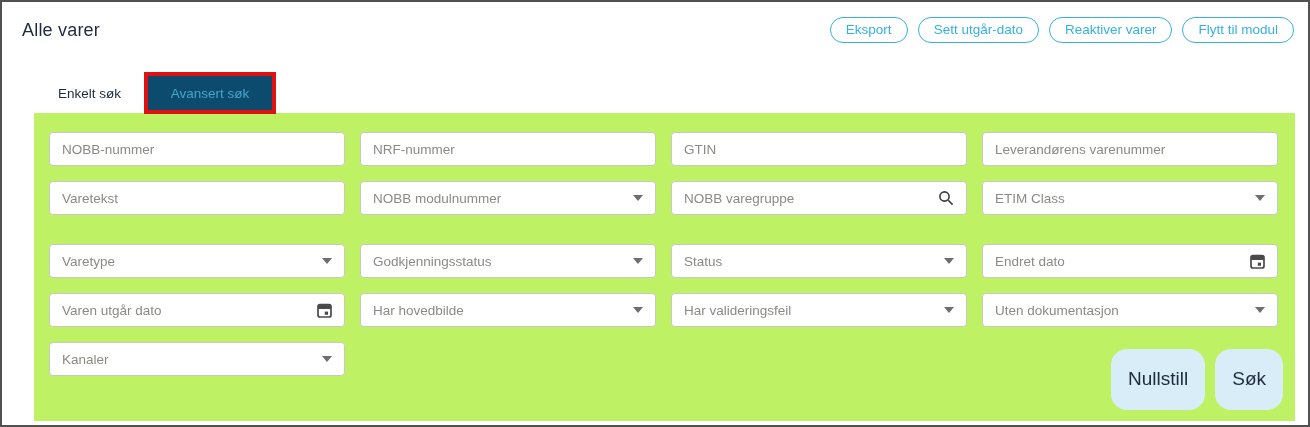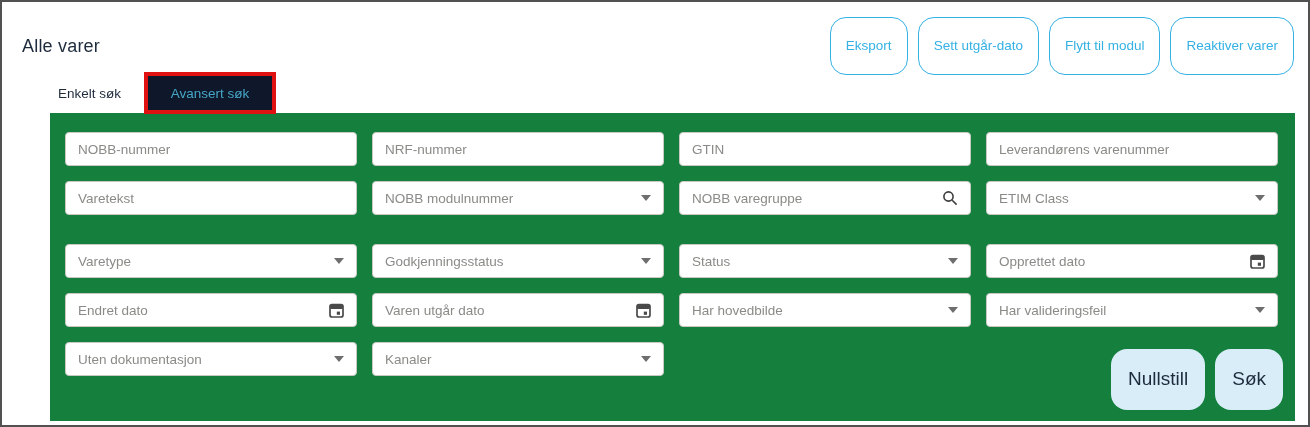--- a/index.html
+++ b/index.html
@@ -19,48 +19,47 @@
   .header {
     display: flex; justify-content: space-between; align-items: center;
     padding: 15px 14px 0 20px;
   }
   .page-title {
     font-size: 18px; color: #1e2b3c; font-weight: 500; letter-spacing: .2px;
   }
   .actions { display: flex; gap: 10px; }
   .action-btn {
     border: 1.5px solid #35b1e4; color: #35b1e4; background: #ffffff;
-    border-radius: 16px; padding: 20px 15px; font-size: 13.5px;
+    border-radius: 16px; padding: 4px 15px; font-size: 13.5px;
     line-height: 1.2; white-space: nowrap; cursor: pointer;
   }
   
   .tab-inactive {
     position: absolute; left: 48px; top: 84px;
     font-size: 13.5px; color: #1e2b3c; cursor: pointer; margin-left: 8px;
   }
   .annotation-box {
     position: absolute; left: 142px; top: 70px;
     width: 132px; height: 42px;
     border: 4px solid #e01111;
     box-sizing: border-box; z-index: 3;
   }
   .tab-active {
     width: 100%; height: 100%;
-    background: #0f172a; color: #45a6c6;
+    background: #0c4a6e; color: #45a6c6;
     font-size: 13.5px;
     display: flex; align-items: center; justify-content: center;
     cursor: pointer;
   }
   
   .panel {
     position: absolute; left: 32px; right: 13px; top: 111px; bottom: 4px;
-    background: #15803d;
+    background: #bef264;
     box-sizing: border-box;
     padding: 19px 17px 10px 15px;
-    margin-left: 16px;
   }
   .filter-grid {
     display: grid;
     grid-template-columns: repeat(4, 1fr);
     column-gap: 15px; row-gap: 15px;
   }
   .filter-grid.lower { margin-top: 29px; }
   .field {
     box-sizing: border-box; height: 34px;
     background: #ffffff;
@@ -90,22 +89,22 @@
 </head>
 <body>
 
 <div class="window">
 
   <div class="header">
     <div class="page-title">Alle varer</div>
     <div class="actions">
         <button class="action-btn">Eksport</button>
         <button class="action-btn">Sett utgår-dato</button>
+        <button class="action-btn">Reaktiver varer</button>
         <button class="action-btn">Flytt til modul</button>
-        <button class="action-btn">Reaktiver varer</button>
       </div>
   </div>
 
   <div class="tab-inactive">Enkelt søk</div>
 
   <div class="annotation-box">
     <div class="tab-active">Avansert søk</div>
   </div>
 
   <div class="panel">
@@ -166,30 +165,20 @@
             <svg width="10" height="6" viewBox="0 0 10 6">
               <path d="M0 0h10L5 6z" fill="#6e6e6e"></path>
             </svg>
           </span>
         </div>
         <div class="field">
           <span class="ph">Status</span>
           <span class="ficon">
             <svg width="10" height="6" viewBox="0 0 10 6">
               <path d="M0 0h10L5 6z" fill="#6e6e6e"></path>
-            </svg>
-          </span>
-        </div>
-        <div class="field">
-          <span class="ph">Opprettet dato</span>
-          <span class="ficon">
-            <svg width="15" height="15" viewBox="0 0 15 15">
-              <rect x="1" y="1.5" width="13" height="12.5" rx="2" fill="none" stroke="#4a4a4a" stroke-width="1.7"></rect>
-              <rect x="1" y="1.5" width="13" height="4.5" rx="1.5" fill="#4a4a4a"></rect>
-              <rect x="7.8" y="8.6" width="3.2" height="3.2" fill="#4a4a4a"></rect>
             </svg>
           </span>
         </div>
         <div class="field">
           <span class="ph">Endret dato</span>
           <span class="ficon">
             <svg width="15" height="15" viewBox="0 0 15 15">
               <rect x="1" y="1.5" width="13" height="12.5" rx="2" fill="none" stroke="#4a4a4a" stroke-width="1.7"></rect>
               <rect x="1" y="1.5" width="13" height="4.5" rx="1.5" fill="#4a4a4a"></rect>
               <rect x="7.8" y="8.6" width="3.2" height="3.2" fill="#4a4a4a"></rect>

